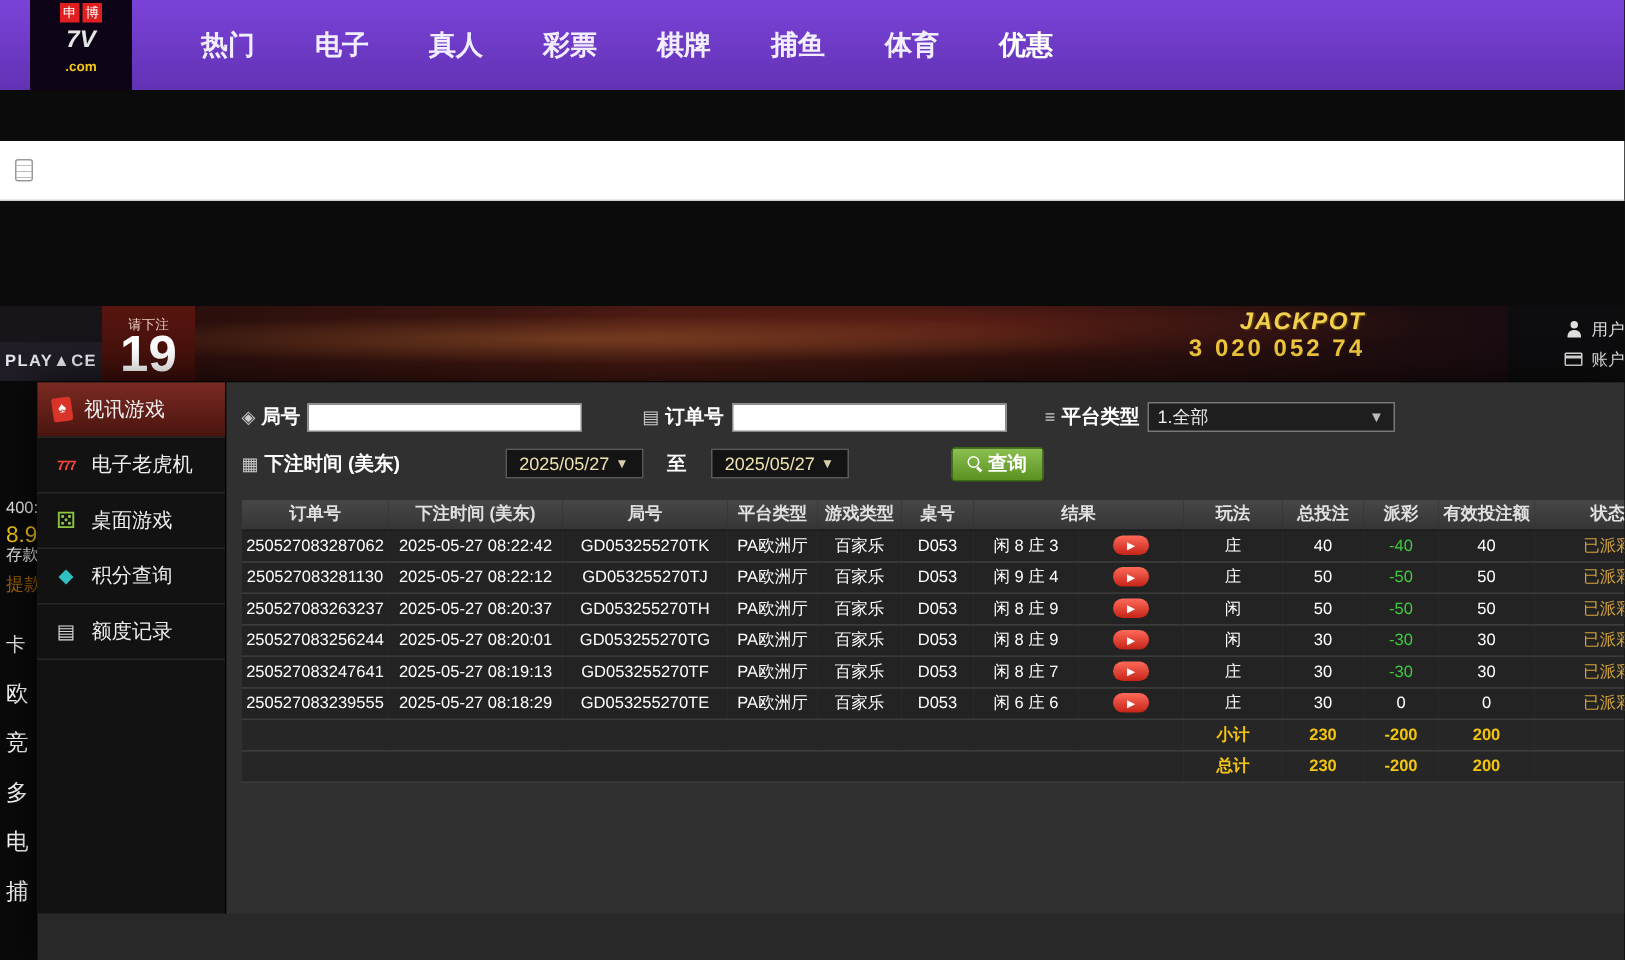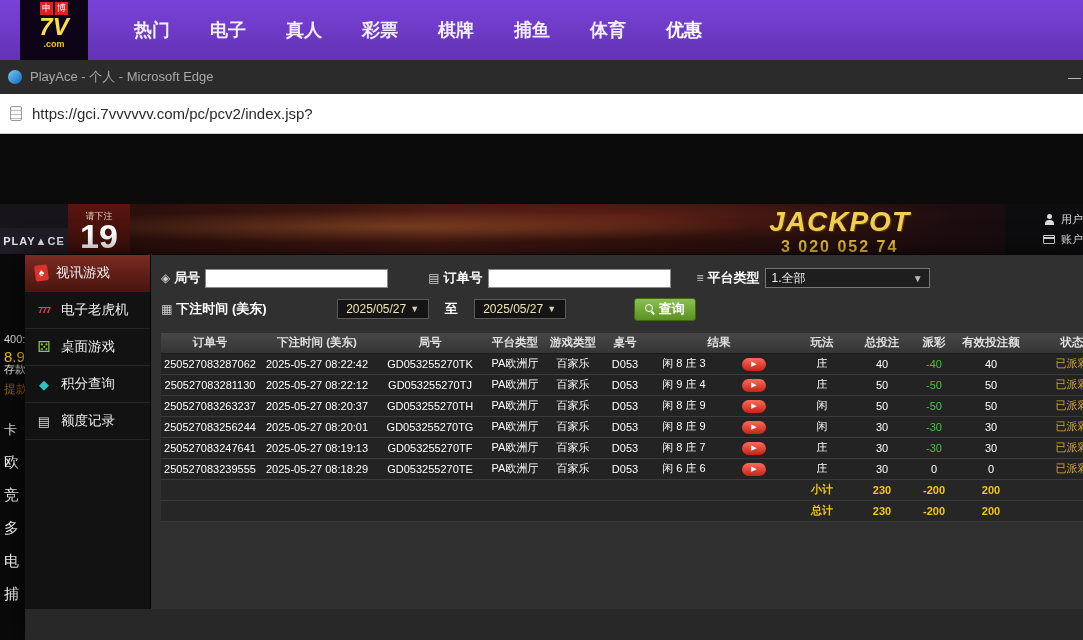--- a/index.html
+++ b/index.html
@@ -5,21 +5,21 @@
   * { margin:0; padding:0; box-sizing:border-box; }
   body { background:#000; font-family:"Liberation Sans","DejaVu Sans",sans-serif; }
   .screen { position:relative; width:1083px; height:640px; overflow:hidden; background:#0b0b0b; }
 
   
   .topnav { position:absolute; top:0; left:0; width:100%; height:60px;
     background:linear-gradient(180deg,#7a43d8,#6232b4); display:flex; align-items:center; }
   .logo { margin-left:20px; width:68px; height:60px; background:#0d0517; text-align:center; padding-top:2px; cursor:pointer; }
   .logo-row { display:flex; justify-content:center; gap:2px; }
   .logo-sq { display:inline-block; width:13px; height:13px; background:#e02020; color:#fff; font-size:9px; line-height:13px; }
-  .logo-7v { color:#fde047; font-size:24px; font-weight:bold; font-style:italic; line-height:24px; }
+  .logo-7v { color:#e5e5e5; font-size:16px; font-weight:bold; font-style:italic; line-height:24px; }
   .logo-com { color:#f5c518; font-size:9px; font-weight:bold; line-height:10px; }
   .nav-items { display:flex; margin-left:26px; }
   .nav-item { color:#f3eeff; font-size:18px; font-weight:600; padding:0 20px; cursor:pointer; }
   .nav-item.active { color:#ffffff; }
 
   
   .edge-titlebar { position:absolute; top:60px; left:0; width:100%; height:34px; background:#2b2b2b;
     display:flex; align-items:center; padding-left:8px; gap:8px; }
   .edge-icon { width:14px; height:14px; border-radius:50%; background:linear-gradient(135deg,#6fd0f5,#1565c0); }
   .edge-title { color:#a9a9a9; font-size:13px; }
@@ -41,21 +41,21 @@
   .b-countdown { width:62px; background:linear-gradient(180deg,#58150f,#3c0f0a); display:flex; flex-direction:column;
     align-items:center; justify-content:center; }
   .b-prompt { color:#e8c8c0; font-size:9px; }
   .b-num { color:#ffffff; font-size:34px; font-weight:bold; line-height:26px; }
   .b-photo { flex:1; position:relative;
     background:
       radial-gradient(ellipse at 30% 45%, rgba(205,125,60,.35), transparent 42%),
       radial-gradient(ellipse at 58% 25%, rgba(180,60,40,.30), transparent 45%),
       linear-gradient(90deg,#2a0f0c,#431811 35%,#30110d 65%,#190c10); }
   .b-jackpot { position:absolute; right:95px; top:2px; text-align:center; }
-  .jp-label { color:#f3cf4e; font-size:28px; font-weight:900; font-style:italic; letter-spacing:1px;
+  .jp-label { color:#f3cf4e; font-size:16px; font-weight:900; font-style:italic; letter-spacing:1px;
     text-shadow:1px 1px 1px #5c4200;text-align:right; }
   .jp-value { color:#f0c83c; font-size:16px; font-weight:bold; letter-spacing:2px; }
   .b-user { width:78px; background:#0d0d0f; display:flex; flex-direction:column; justify-content:center; gap:5px; padding-left:10px;align-items:flex-end; }
   .b-user-row { display:flex; align-items:center; gap:6px; color:#dddddd; font-size:11px; cursor:pointer; }
   .ico-person { width:11px; height:11px; position:relative; display:inline-block; }
   .ico-person::before { content:''; position:absolute; top:0; left:3px; width:5px; height:5px; border-radius:50%; background:#ddd; }
   .ico-person::after { content:''; position:absolute; bottom:0; left:1px; width:9px; height:5px; border-radius:4px 4px 0 0; background:#ddd; }
   .ico-card { width:12px; height:9px; border:1px solid #ddd; border-radius:1px; position:relative; display:inline-block; }
   .ico-card::after { content:''; position:absolute; top:1px; left:0; right:0; height:2px; background:#ddd; }
 
@@ -138,29 +138,23 @@
         <span class="nav-item">电子</span>
         <span class="nav-item">真人</span>
         <span class="nav-item">彩票</span>
         <span class="nav-item">棋牌</span>
         <span class="nav-item">捕鱼</span>
         <span class="nav-item">体育</span>
         <span class="nav-item active">优惠</span>
       </nav>
   </header>
 
-  <div class="edge-titlebar">
-    <span class="edge-icon"></span>
-    <span class="edge-title">PlayAce - 个人 - Microsoft Edge</span>
-    <span class="edge-min">—</span>
-  </div>
 
   <div class="addressbar">
     <span class="page-icon"></span>
-    <span class="url">https://gci.7vvvvvv.com/pc/pcv2/index.jsp?</span>
   </div>
 
   <div class="content">
 
     <div class="banner">
       <div class="b-brand">PLAY▲CE</div>
       <div class="b-countdown">
         <span class="b-prompt">请下注</span>
         <span class="b-num">19</span>
       </div>

